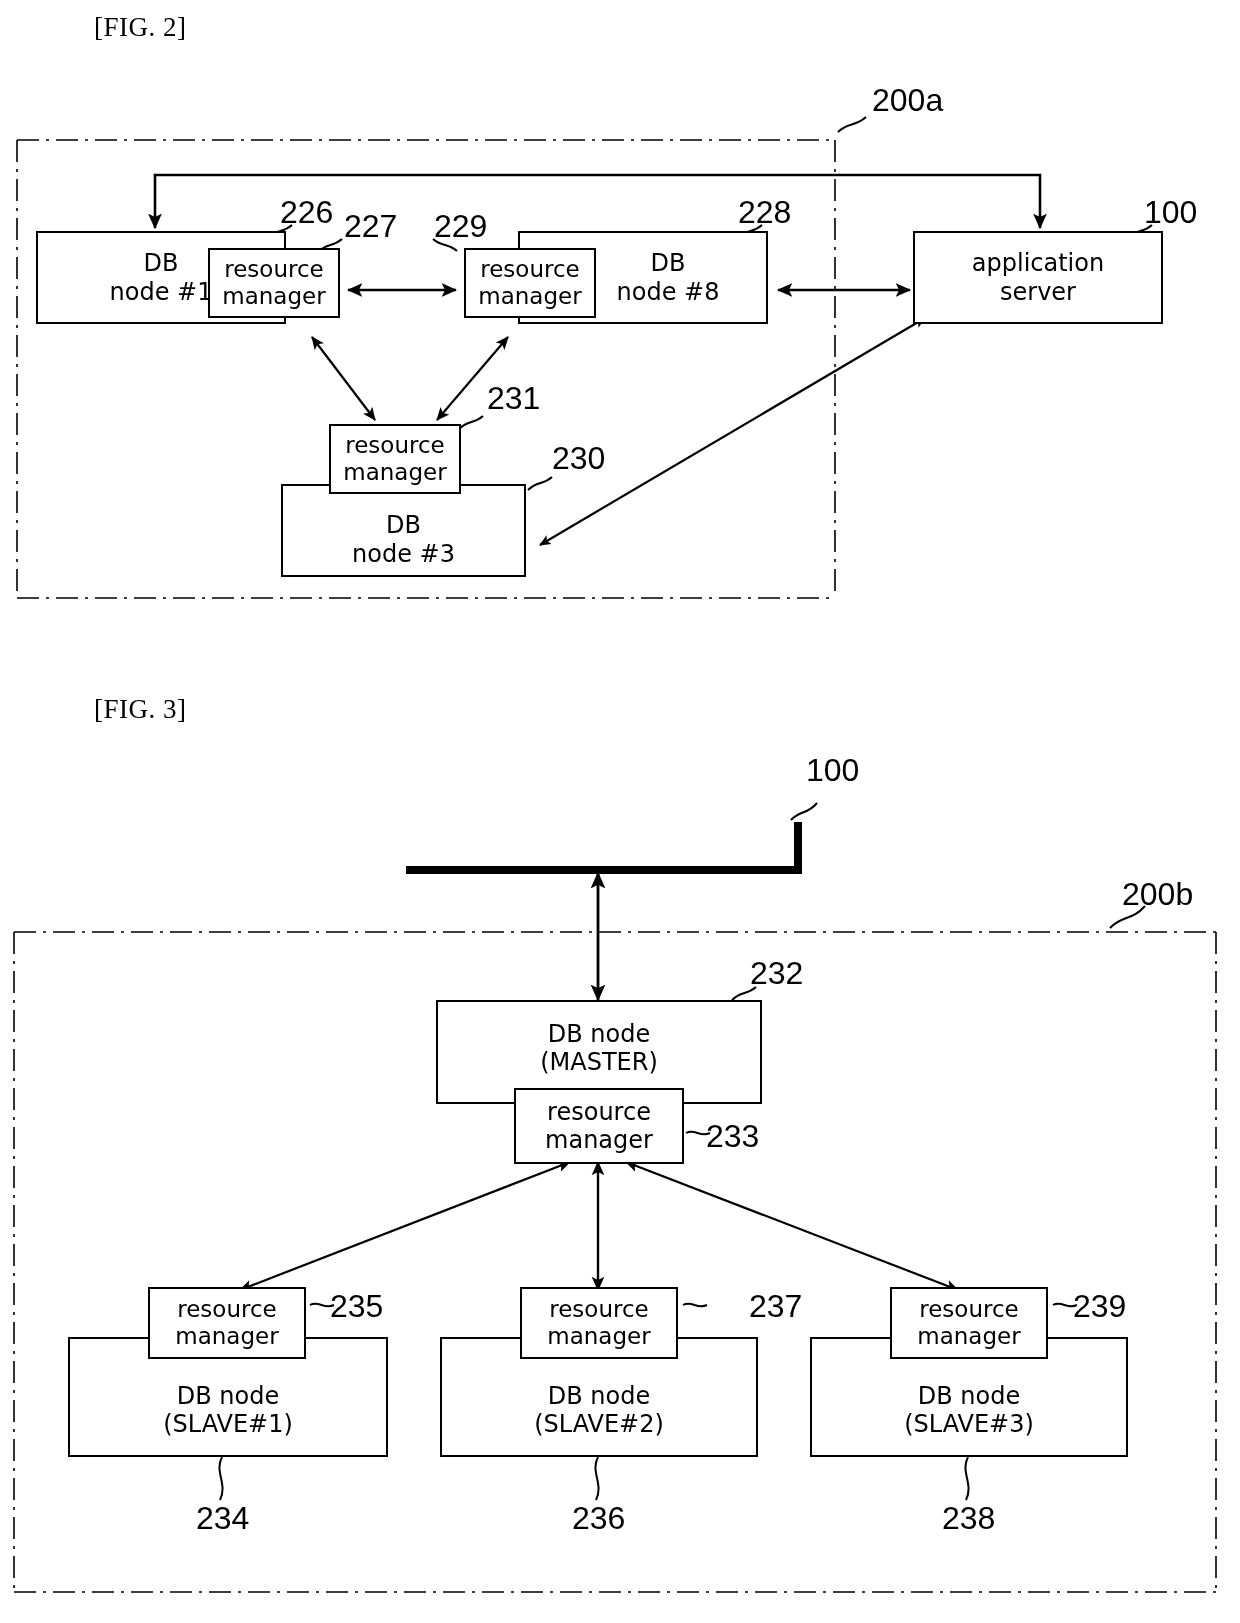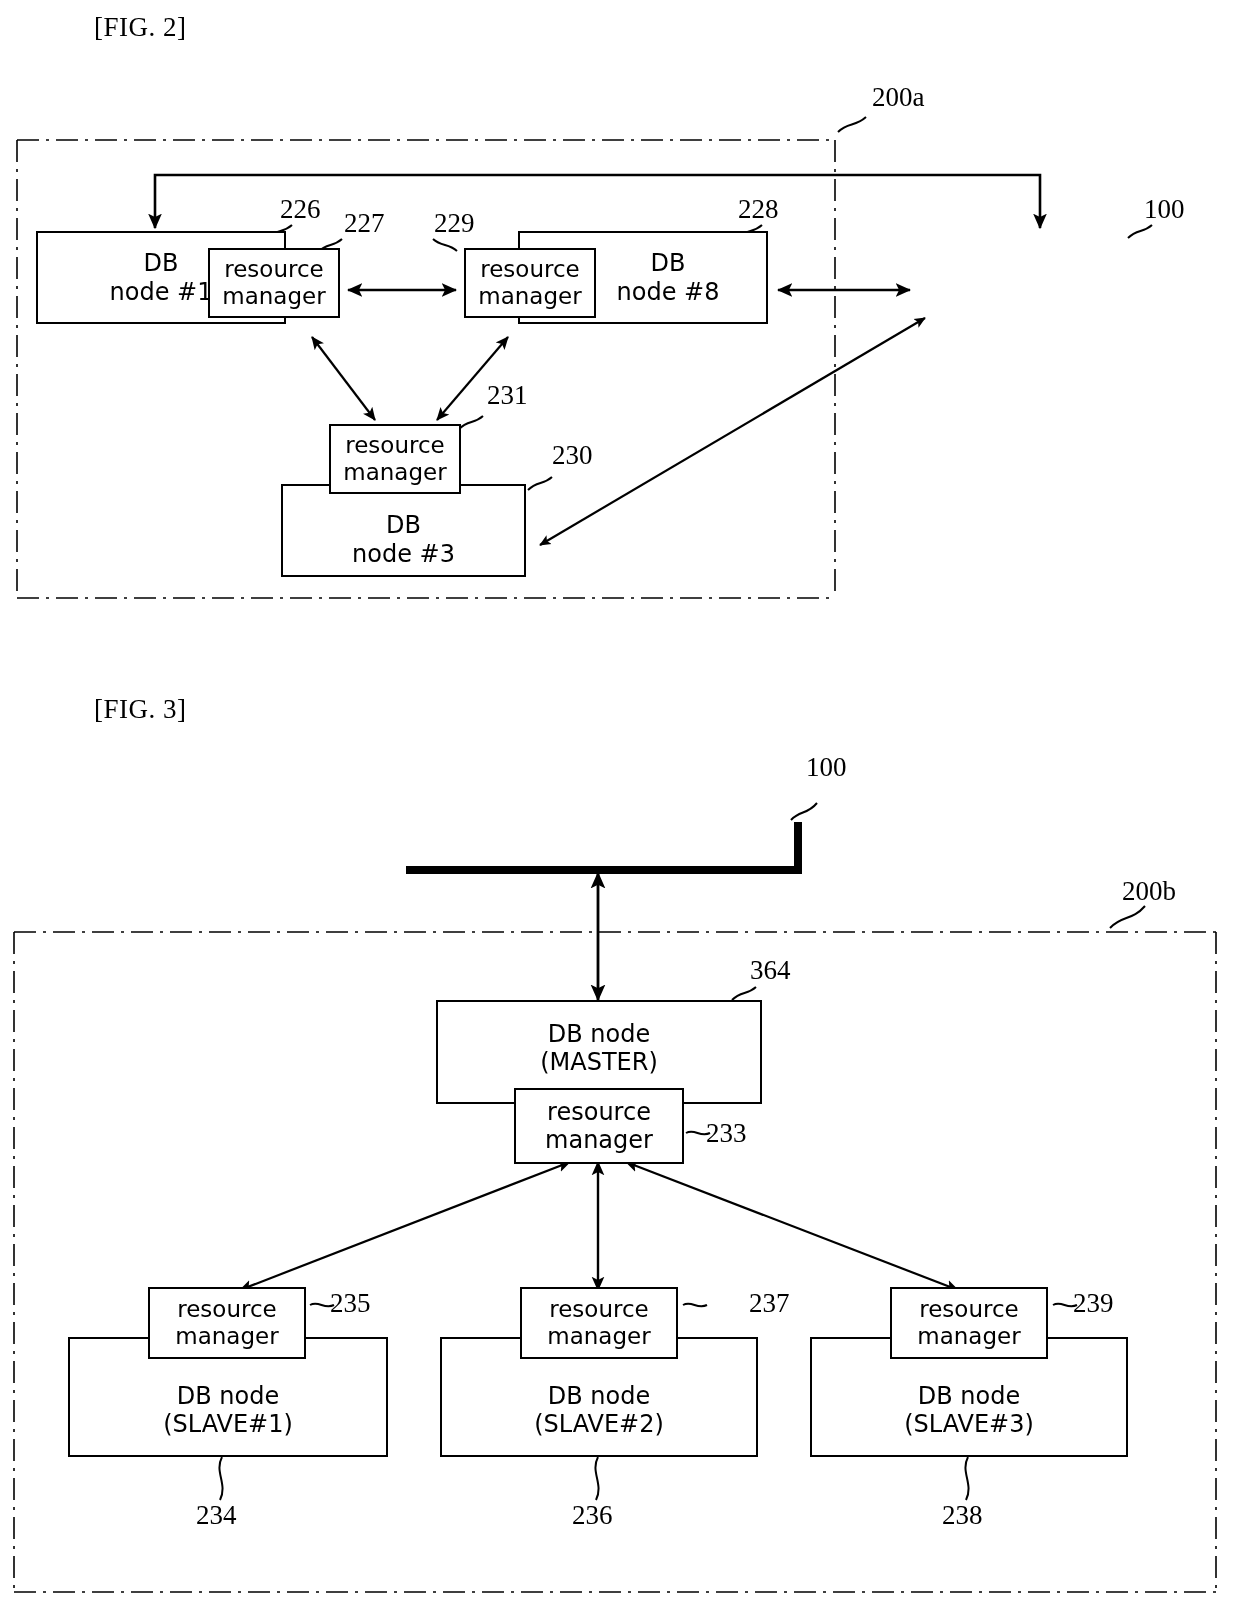--- a/index.html
+++ b/index.html
@@ -44,22 +44,22 @@
     align-items: center;
     justify-content: center;
     text-align: center;
     font-family: "DejaVu Sans", sans-serif;
     font-size: 24px;
     line-height: 1.18;
   }
   .box .ln { display: block; white-space: nowrap; }
   .refnum {
     position: absolute;
-    font-family: Liberation Serif, serif;
-    font-size: 27px;
+    font-family: Liberation Sans, sans-serif;
+    font-size: 32px;
     white-space: nowrap;
     letter-spacing: 0px;
   }
   .appserver-shadow {
     position: absolute;
     background: #000000;
   }
   .rm-small {
     font-size: 23px;
   }
@@ -191,35 +191,39 @@
     <span class="ln">node #3</span>
   </div>
   <div class="refnum" style="left:552px; top:440px;">230</div>
 
   <div class="box" style="left:329px; top:424px; width:132px; height:70px;">
     <span class="ln rm-small">resource</span>
     <span class="ln rm-small">manager</span>
   </div>
   <div class="refnum" style="left:487px; top:380px;">231</div>
 
+  <div class="box" style="left:913px; top:231px; width:250px; height:93px;">
+    <span class="ln">application</span>
+    <span class="ln">server</span>
+  </div>
   <div class="refnum" style="left:1144px; top:194px;">100</div>
 
   <div class="fig-label" style="left:94px; top:694px;">[FIG. 3]</div>
 
   <div class="refnum" style="left:1122px; top:876px;">200b</div>
 
   <div class="appserver-shadow" style="left:406px; top:866px; width:396px; height:8px;"></div>
   <div class="appserver-shadow" style="left:794px; top:822px; width:8px; height:52px;"></div>
   <div class="refnum" style="left:806px; top:752px;">100</div>
 
   <div class="box" style="left:436px; top:1000px; width:326px; height:104px;">
     <span class="ln" style="margin-top:-8px;">DB node</span>
     <span class="ln">(MASTER)</span>
   </div>
-  <div class="refnum" style="left:750px; top:955px;">364</div>
+  <div class="refnum" style="left:750px; top:955px;">232</div>
 
   <div class="box" style="left:514px; top:1088px; width:170px; height:76px;">
     <span class="ln">resource</span>
     <span class="ln">manager</span>
   </div>
   <div class="refnum" style="left:706px; top:1118px;">233</div>
 
   <div class="box" style="left:68px; top:1337px; width:320px; height:120px;">
     <span class="ln" style="margin-top:26px;">DB node</span>
     <span class="ln">(SLAVE#1)</span>

